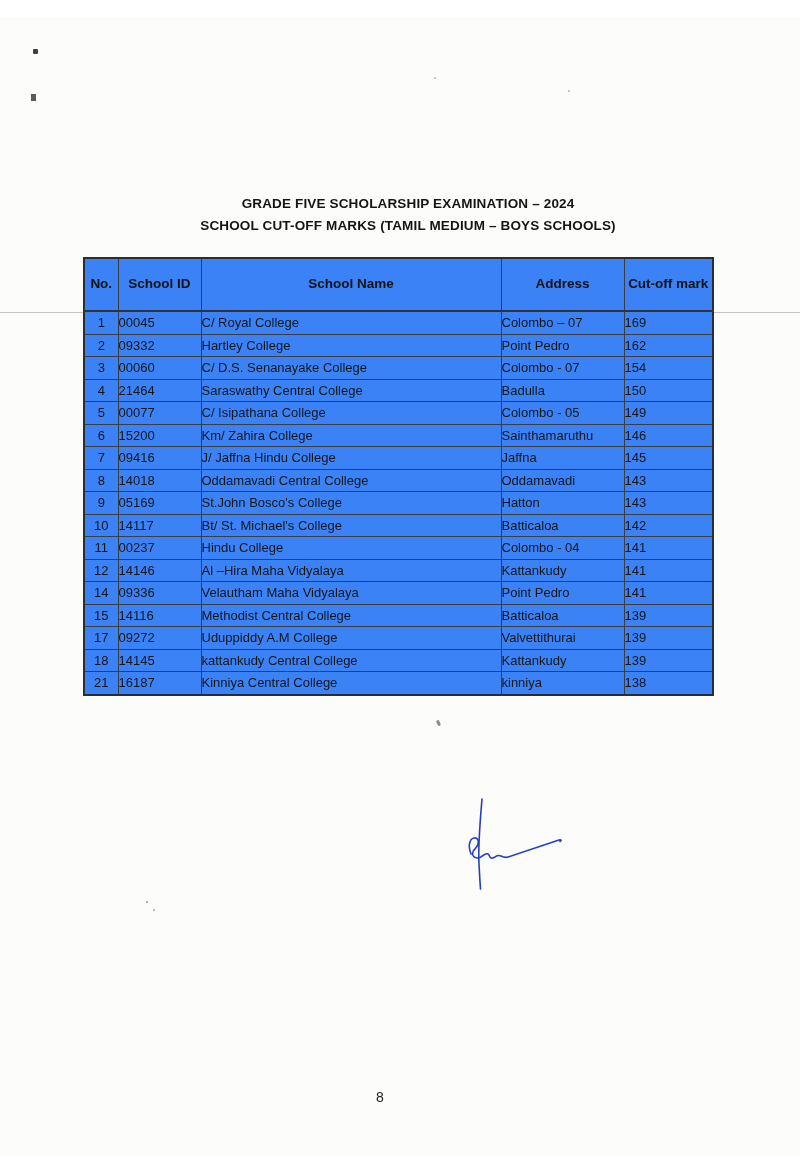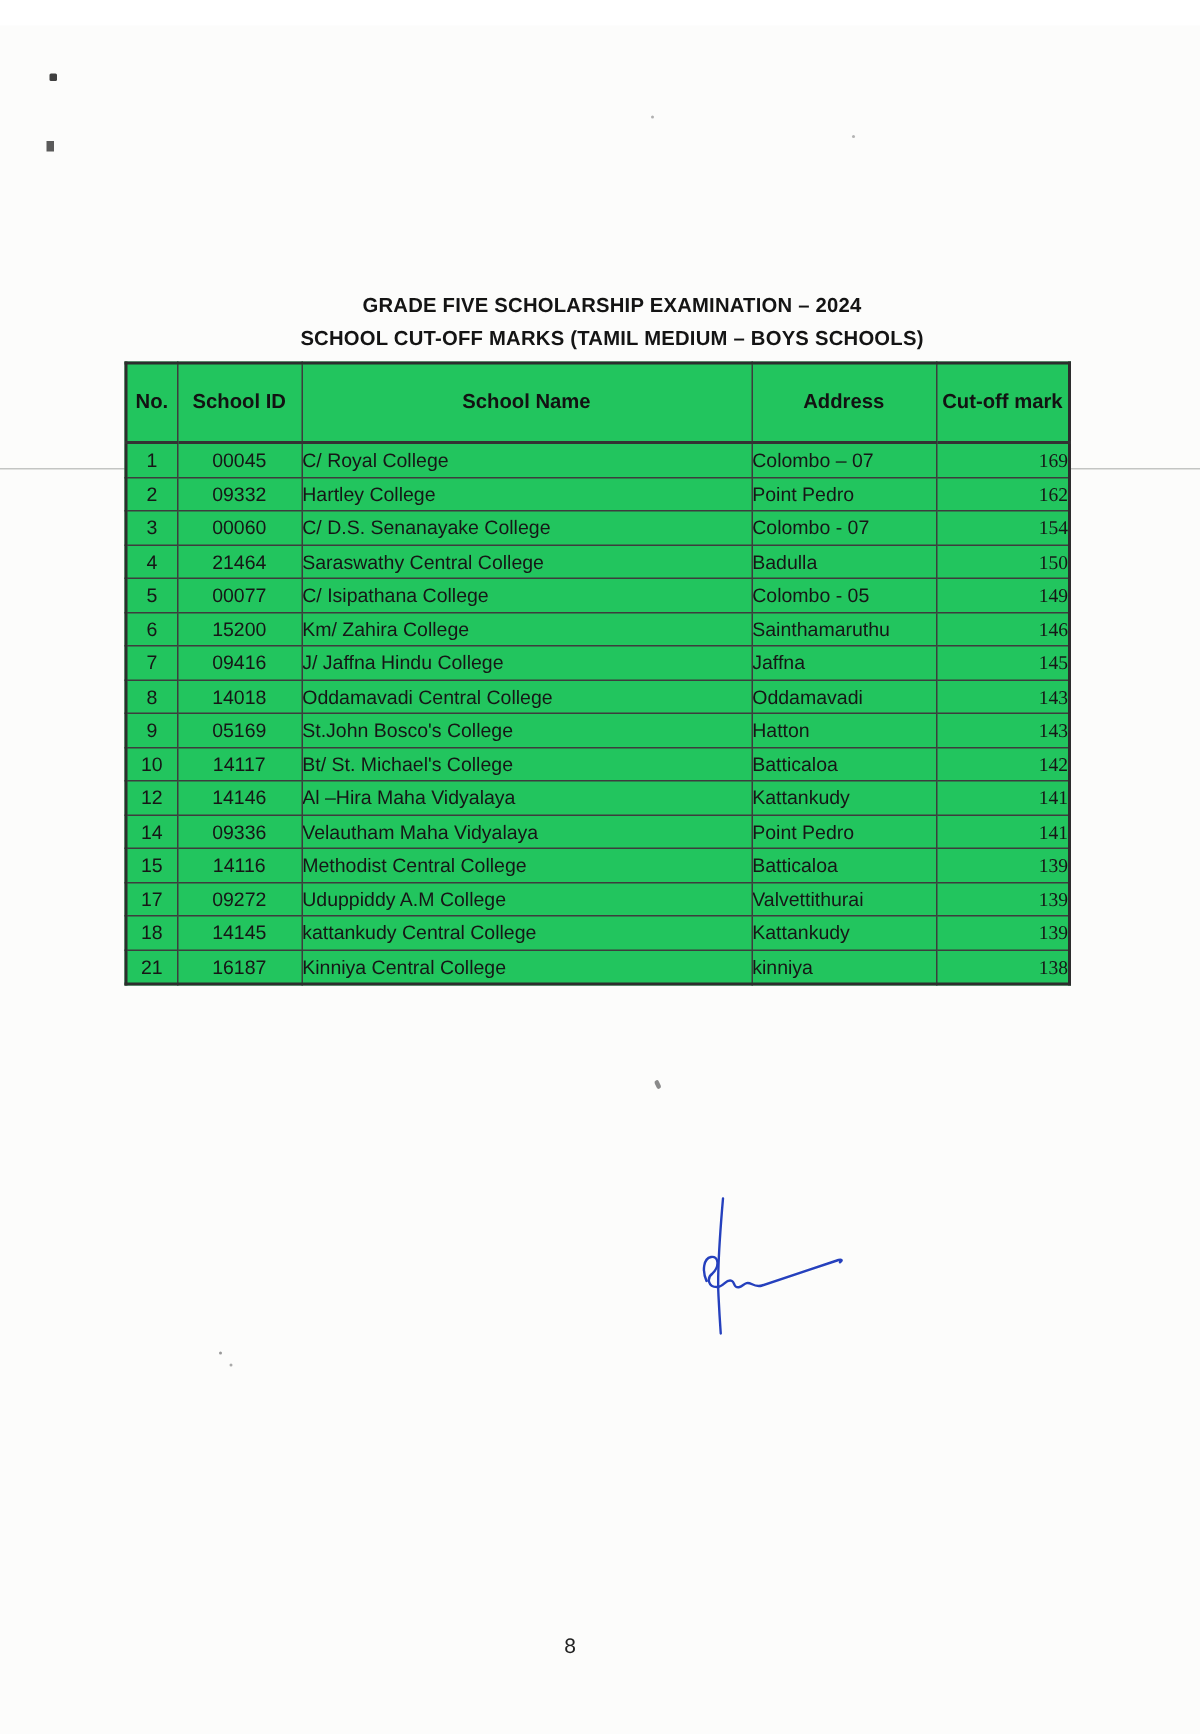--- a/index.html
+++ b/index.html
@@ -12,37 +12,37 @@
   .title-block {
     position:absolute; top:176px; left:8px; width:800px;
     text-align:center; font-weight:bold; font-size:13.5px;
     line-height:22px; letter-spacing:0.15px; color:#141414;
   }
   .scan-line {
     position:absolute; left:0; top:295px; width:800px; height:1px;
     background:#c3c5c3;
   }
   table.cutoff {
-    position:absolute; left:83px; top:224px; width:629px;
+    position:absolute; left:83px; top:240px; width:629px;
     border-collapse:collapse; table-layout:fixed;
-    background:#22c55e; font-size:13px; color:#161616;
+    background:#3b82f6; font-size:13px; color:#161616;
     border:2px solid #2d2d2d;
   }
   table.cutoff th, table.cutoff td { border:1px solid #3d3d3d; overflow:hidden; white-space:nowrap; }
   table.cutoff thead th {
     height:49px; font-size:13.5px; font-weight:bold;
     text-align:center; vertical-align:middle; line-height:1.25;
     border-bottom:2px solid #333333; color:#121212;
   }
   table.cutoff tbody td { height:21.5px; padding:0; vertical-align:middle; line-height:1; }
   td.c-no   { text-align:center; }
-  td.c-id   { padding-left:13px;text-align:center; }
+  td.c-id   { padding-left:13px; }
   td.c-name { padding-left:17px; }
   td.c-addr { padding-left:8px; padding-top:5px; height:16.5px !important; }
-  td.c-mark { text-align:right; padding-top:4px; height:17.5px !important;font-family:Liberation Serif, serif; }
+  td.c-mark { text-align:left; padding-top:4px; height:17.5px !important; }
   .signature { position:absolute; left:455px; top:775px; }
   .pagenum {
     position:absolute; left:368px; top:1072px; width:24px;
     text-align:center; font-size:14px; color:#222222;
   }
   .bottom-edge {
     position:absolute; left:0; top:1149px; width:800px; height:3px;
     background:linear-gradient(90deg,#cfd6cf,#c6cec6 30%,#d2d8d2 60%,#c9d0c9);
   }
   .speck { position:absolute; background:#4c4c4c; }
@@ -162,20 +162,27 @@
         <td class="c-mark">143</td>
       </tr>
       <tr>
         <td class="c-no">10</td>
         <td class="c-id">14117</td>
         <td class="c-name">Bt/ St. Michael's College</td>
         <td class="c-addr">Batticaloa</td>
         <td class="c-mark">142</td>
       </tr>
       <tr>
+        <td class="c-no">11</td>
+        <td class="c-id">00237</td>
+        <td class="c-name">Hindu College</td>
+        <td class="c-addr">Colombo - 04</td>
+        <td class="c-mark">141</td>
+      </tr>
+      <tr>
         <td class="c-no">12</td>
         <td class="c-id">14146</td>
         <td class="c-name">Al –Hira Maha Vidyalaya</td>
         <td class="c-addr">Kattankudy</td>
         <td class="c-mark">141</td>
       </tr>
       <tr>
         <td class="c-no">14</td>
         <td class="c-id">09336</td>
         <td class="c-name">Velautham Maha Vidyalaya</td>

